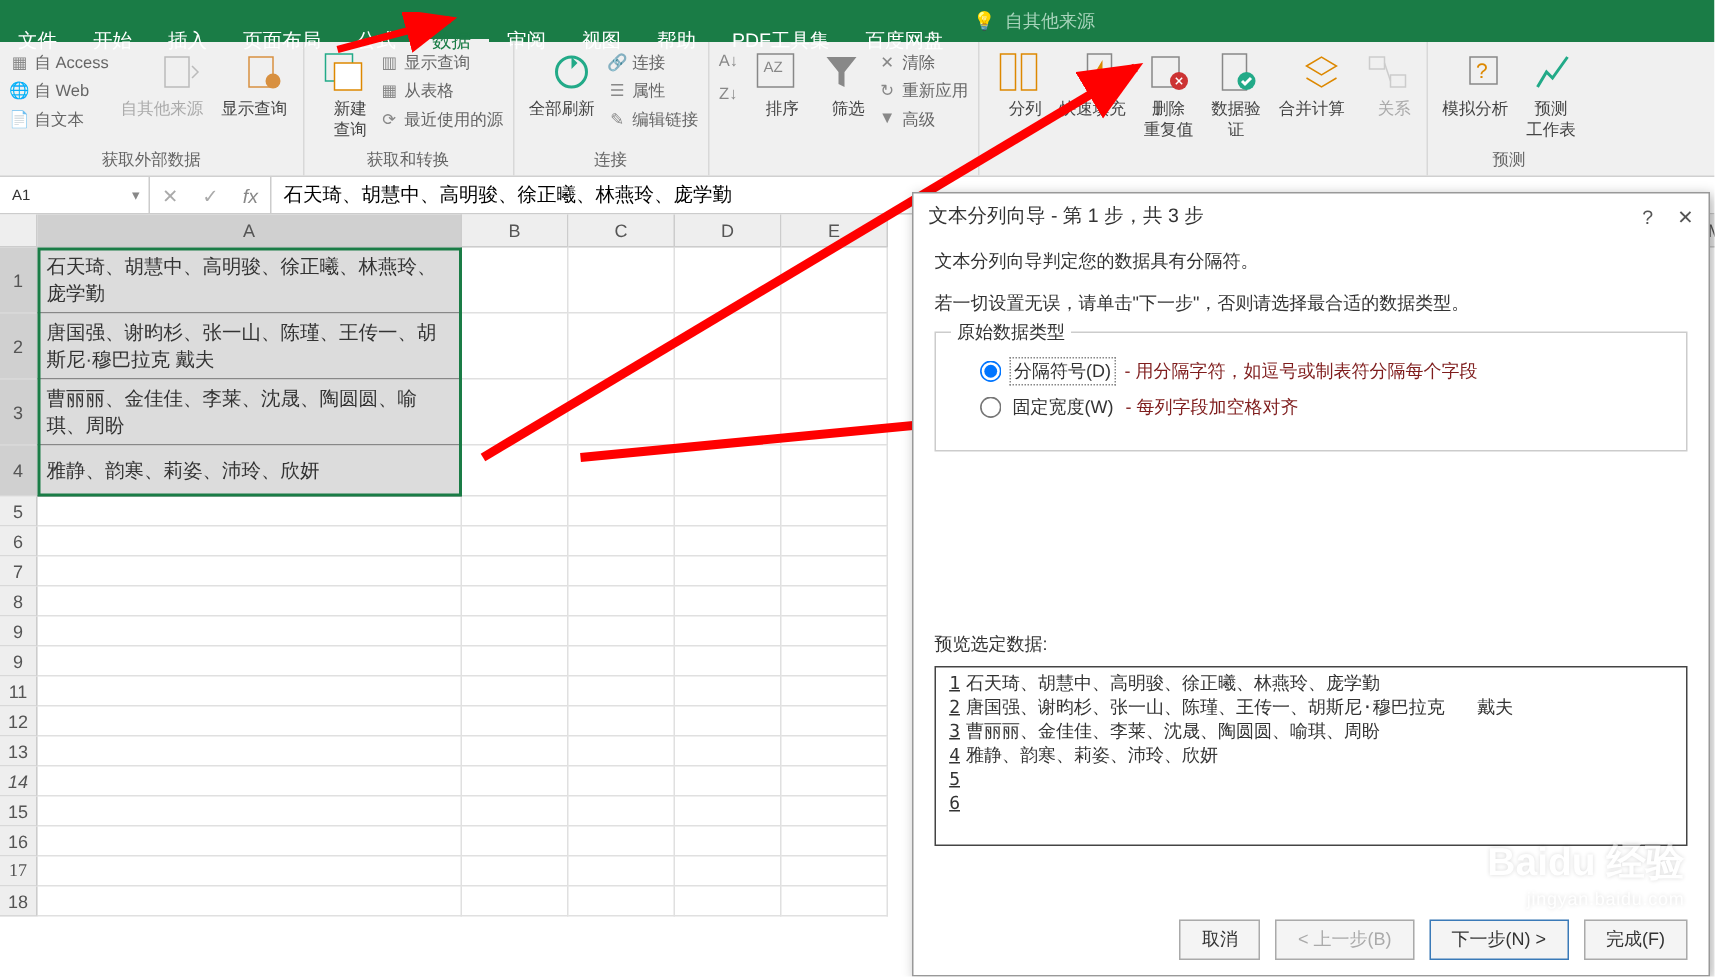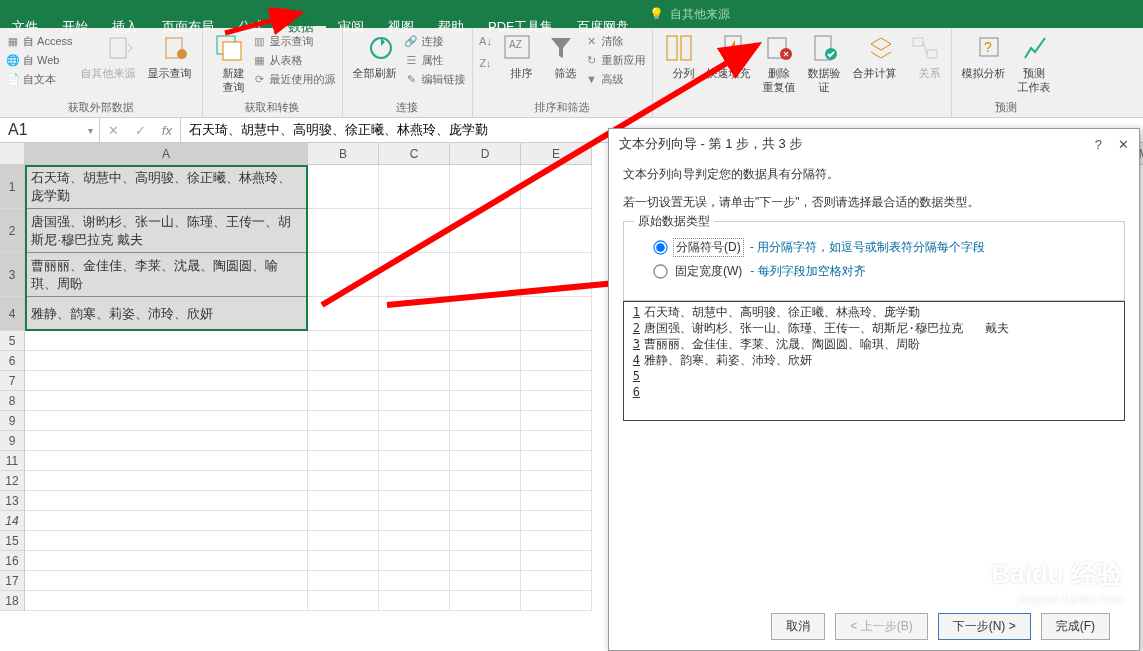--- a/index.html
+++ b/index.html
@@ -19,21 +19,21 @@
   .rgroup-label { text-align: center; font-size: 11px; color: #666; height: 18px; line-height: 16px; }
   .rbtn { display: flex; flex-direction: column; align-items: flex-end; padding: 2px 4px; color: #444; cursor: pointer; font-size: 11px; line-height: 14px; text-align: center; }
   .rbtn.disabled { color: #aaa; }
   .rbtn-large-icon { width: 32px; height: 32px; display: flex; align-items: center; justify-content: center; margin-bottom: 2px; }
   .rlist { display: flex; flex-direction: column; gap: 1px; padding-top: 2px; }
   .rlist-item { display: flex; align-items: center; gap: 3px; font-size: 11px; color: #666; height: 18px; }
   .rlist-item .sm-icon { width:14px; height:14px; display:inline-flex;align-items:center;justify-content:center; color:#888;}
   
   
   .fbar { height: 25px; border-bottom: 1px solid #ccc; display: flex; align-items: center; }
-  .namebox { width: 100px; border-right: 1px solid #ccc; padding: 2px 24px 2px 8px; font-size: 16px; color:#333; position:relative; height:100%; display:flex; align-items:center;}
+  .namebox { width: 100px; border-right: 1px solid #ccc; padding: 2px 24px 2px 8px; font-size: 10px; color:#333; position:relative; height:100%; display:flex; align-items:center;}
   .namebox::after { content:"▾"; position:absolute; right:6px; color:#888; font-size:10px;}
   .fbar-btns { display: flex; border-right: 1px solid #ccc; height:100%; align-items:center; }
   .fbar-btn { padding: 0 8px; color: #aaa; font-size: 13px; height:100%; display:flex; align-items:center;}
   .fbar-fx { font-style: italic; color:#888;}
   .fbar-input { flex: 1; padding: 2px 8px; font-size: 13px; }
   
   
   .grid-wrap { position: absolute; top: 143px; left: 0; right: 0; bottom: 0; }
   .corner { position:absolute; left:0; top:0; width:25px; height:22px; background:#eee; border-right:1px solid #ccc; border-bottom:1px solid #ccc; }
   .colheads { position:absolute; left:25px; top:0; height:22px; display:flex; }
@@ -57,26 +57,26 @@
   .dlg-title { height:30px; display:flex; align-items:center; padding:0 10px; font-size:13px; justify-content:space-between;}
   .dlg-title-btns { display:flex; gap:16px; color:#555;}
   .dlg-body { padding: 6px 14px 0 14px; }
   .dlg-p { margin-bottom: 10px; line-height: 18px;}
   .fieldset { border:1px solid #ccc; margin-top:4px; padding: 10px 10px 14px 10px; position:relative;}
   .fieldset .legend { position:absolute; top:-9px; left:10px; background:#fff; padding:0 4px; font-size:12px;}
   .radio-row { display:flex; align-items:center; margin:6px 0 6px 20px; gap:6px;}
   .radio-row input { transform: scale(1.1);}
   .radio-label { border:1px dotted #888; padding:0 2px; }
   .radio-label.noborder { border:none; }
-  .desc { color:#0369a1;text-align:right; }
+  .desc { color:#7f1d1d;text-align:right; }
   .preview-label { margin-top: 120px; margin-bottom:6px;}
   .preview-box { border:1px solid #444; height:120px; padding:2px 4px; font-family: "SimSun", monospace; font-size:12px; line-height:16px; white-space:pre; overflow:hidden;}
   .preview-row { display:flex;}
   .preview-row .num { width:12px; text-align:right; margin-right:4px; text-decoration: underline; color:#333;}
-  .dlg-btns { position:absolute; bottom:10px; right:29px; display:flex; gap:10px;}
+  .dlg-btns { position:absolute; bottom:10px; right:14px; display:flex; gap:10px;}
   .dlg-btn { border:1px solid #aaa; background:#f4f4f4; padding:4px 14px; font-size:12px; cursor:pointer;}
   .dlg-btn.disabled { color:#aaa; }
   .dlg-btn.default { border:1px solid #3a7ab8; }
   
   
   .watermark { position:absolute; right:20px; bottom:45px; z-index:20; color:#fff; opacity:0.5; font-size:26px; font-weight:bold; text-align:right; pointer-events:none; text-shadow:0 0 3px rgba(0,0,0,0.3);}
   .watermark .sub { font-size:12px; font-weight:normal; letter-spacing:0.5px;}
   
   svg { display:block; }
 </style>
@@ -235,21 +235,20 @@
         <div class="rlist-item">
             <span class="sm-icon">↻</span>
             <span>重新应用</span>
           </div>
         <div class="rlist-item">
             <span class="sm-icon">▼</span>
             <span>高级</span>
           </div>
       </div>
     </div>
-    <div class="rgroup-label">排序和筛选</div>
   </div>
 
   <div class="rgroup">
     <div class="rgroup-body">
       <div class="rbtn">
         <div class="rbtn-large-icon">
             <svg width="28" height="28">
               <rect x="2" y="2" width="10" height="24" fill="none" stroke="#d80"></rect>
               <rect x="16" y="2" width="10" height="24" fill="none" stroke="#d80"></rect>
             </svg>
@@ -365,21 +364,21 @@
       <div class="rowhead" style="height: 20px;">7</div>
       <div class="rowhead" style="height: 20px;">8</div>
       <div class="rowhead" style="height: 20px;">9</div>
       <div class="rowhead" style="height: 20px;">9</div>
       <div class="rowhead" style="height: 20px;">11</div>
       <div class="rowhead" style="height: 20px;">12</div>
       <div class="rowhead" style="height: 20px;">13</div>
       <div class="rowhead" style="height: 20px; font-style: italic;">14</div>
       <div class="rowhead" style="height: 20px;">15</div>
       <div class="rowhead" style="height: 20px;">16</div>
-      <div class="rowhead" style="height: 20px;">17</div>
+      <div class="rowhead" style="height: 20px; font-family: Liberation Serif, serif;">17</div>
       <div class="rowhead" style="height: 20px;">18</div>
     </div>
   <div class="cells" id="cells">
       <div class="cellrow">
         <div class="cell selrange" style="width: 283px; height: 44px;">石天琦、胡慧中、高明骏、徐正曦、林燕玲、庞学勤</div>
         <div class="cell" style="width: 71px; height: 44px;"></div>
         <div class="cell" style="width: 71px; height: 44px;"></div>
         <div class="cell" style="width: 71px; height: 44px;"></div>
         <div class="cell" style="width: 71px; height: 44px;"></div>
       </div>
@@ -541,20 +540,21 @@
         <input type="radio" checked="" style="">
         <span class="radio-label">分隔符号(D)</span>
         <span class="desc">- 用分隔字符，如逗号或制表符分隔每个字段</span>
       </div>
       <div class="radio-row">
         <input type="radio" style="">
         <span class="radio-label noborder">固定宽度(W)</span>
         <span class="desc">- 每列字段加空格对齐</span>
       </div>
     </div>
+    <div class="preview-label">预览选定数据:</div>
     <div class="preview-box" id="previewbox"><div class="preview-row"><span class="num">1</span><span>石天琦、胡慧中、高明骏、徐正曦、林燕玲、庞学勤</span></div><div class="preview-row"><span class="num">2</span><span>唐国强、谢昀杉、张一山、陈瑾、王传一、胡斯尼·穆巴拉克   戴夫</span></div><div class="preview-row"><span class="num">3</span><span>曹丽丽、金佳佳、李莱、沈晟、陶圆圆、喻琪、周盼</span></div><div class="preview-row"><span class="num">4</span><span>雅静、韵寒、莉姿、沛玲、欣妍</span></div><div class="preview-row"><span class="num">5</span><span></span></div><div class="preview-row"><span class="num">6</span><span></span></div></div>
   </div>
   <div class="dlg-btns">
     <div class="dlg-btn">取消</div>
     <div class="dlg-btn disabled">&lt; 上一步(B)</div>
     <div class="dlg-btn default">下一步(N) &gt;</div>
     <div class="dlg-btn">完成(F)</div>
   </div>
 </div>
 

